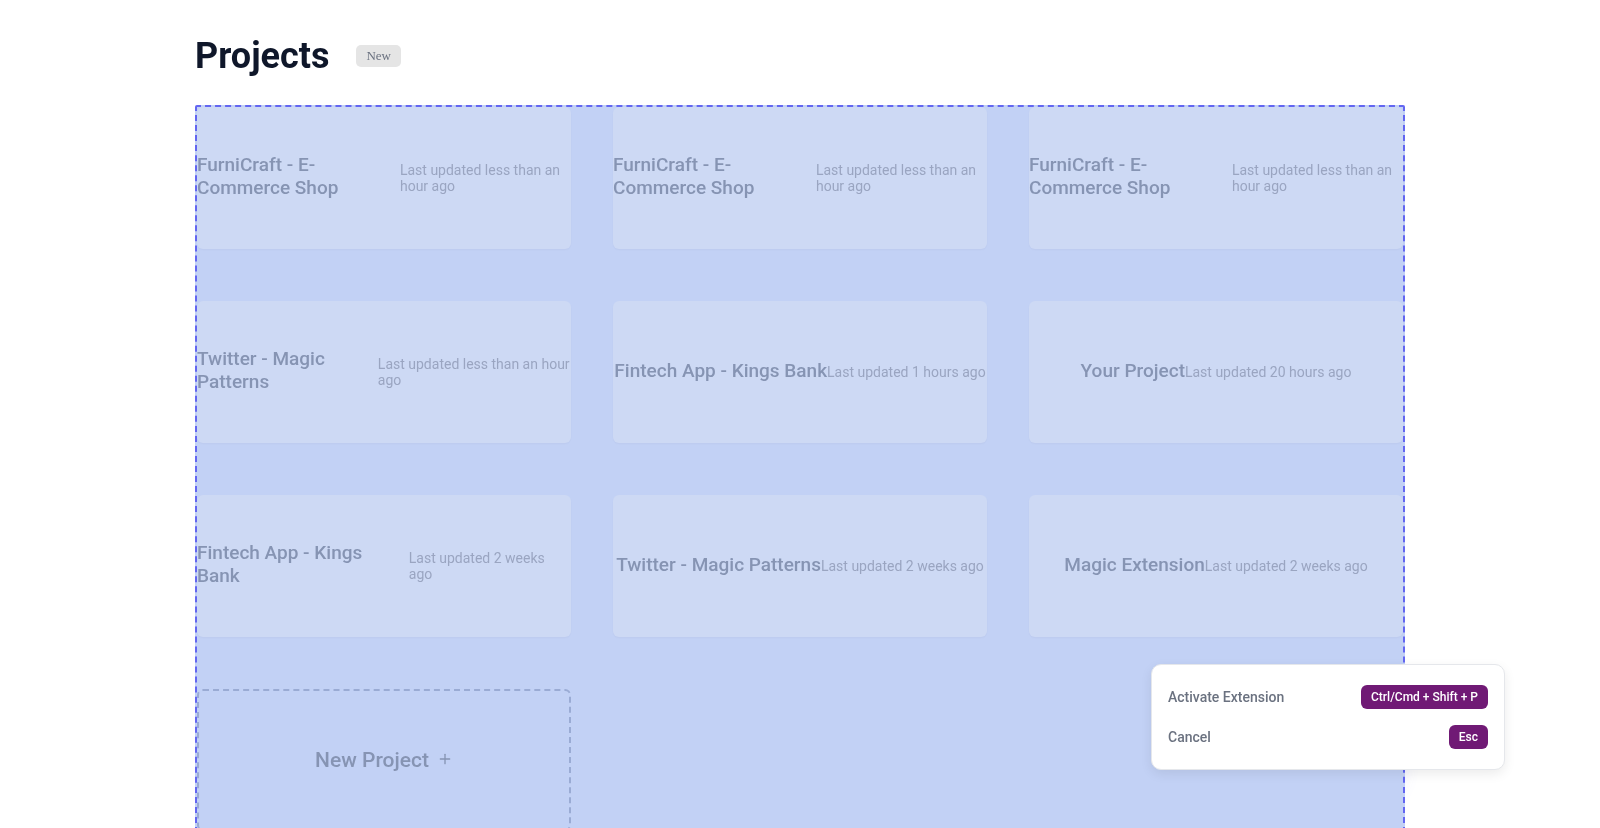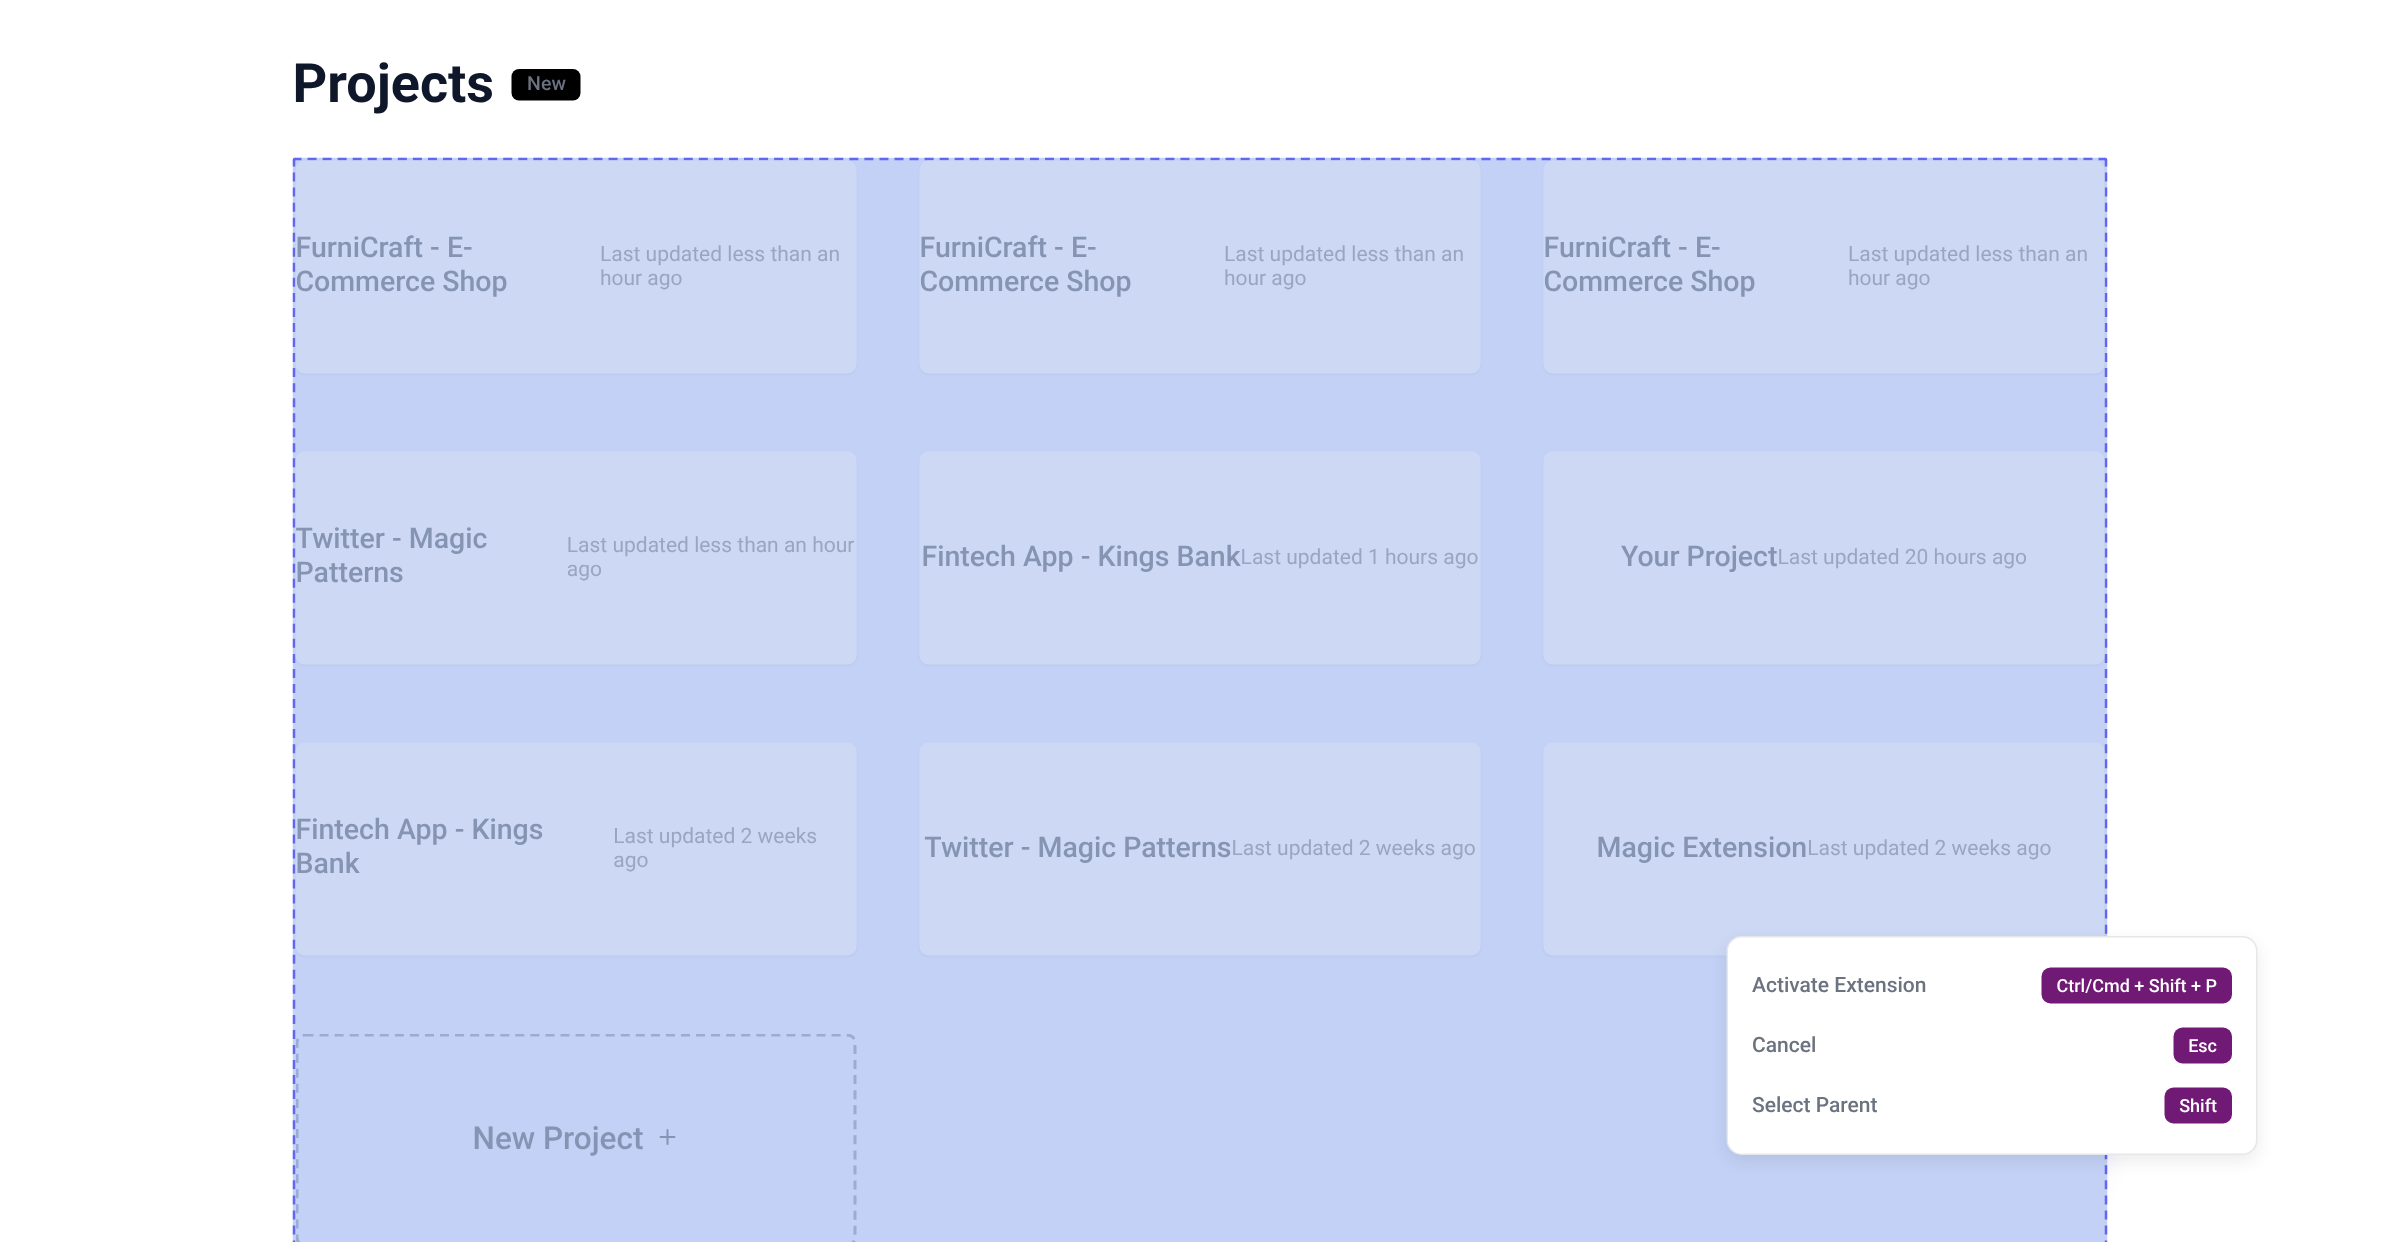--- a/index.html
+++ b/index.html
@@ -17,37 +17,38 @@
       position: relative;
     }
     
     .container {
       padding: 35px 195px 0 195px;
     }
     
     .header {
       display: flex;
       align-items: center;
-      gap: 12px;
+      gap: 27px;
       margin-bottom: 28px;
     }
     
     .page-title {
       font-size: 36px;
       font-weight: 700;
       color: #0f172a;
     }
     
     .new-badge {
-      background: #000000;
+      background: #e5e5e5;
       color: #6b7280;
       font-size: 13px;
       font-weight: 500;
       padding: 3px 10px;
       border-radius: 5px;
+      font-family: Liberation Serif, serif;
     }
     
     .selection-area {
       background: #c2d1f5;
       border: 2px dashed #6366f1;
       border-radius: 2px;
       padding: 0;
       min-height: 700px;
     }
     
@@ -228,17 +229,13 @@
 
 <div class="shortcuts-panel">
   <div class="shortcut-row">
     <span class="shortcut-label">Activate Extension</span>
     <span class="shortcut-key">Ctrl/Cmd + Shift + P</span>
   </div>
   <div class="shortcut-row">
     <span class="shortcut-label">Cancel</span>
     <span class="shortcut-key">Esc</span>
   </div>
-  <div class="shortcut-row">
-    <span class="shortcut-label">Select Parent</span>
-    <span class="shortcut-key">Shift</span>
-  </div>
 </div>
 
 </body></html>

